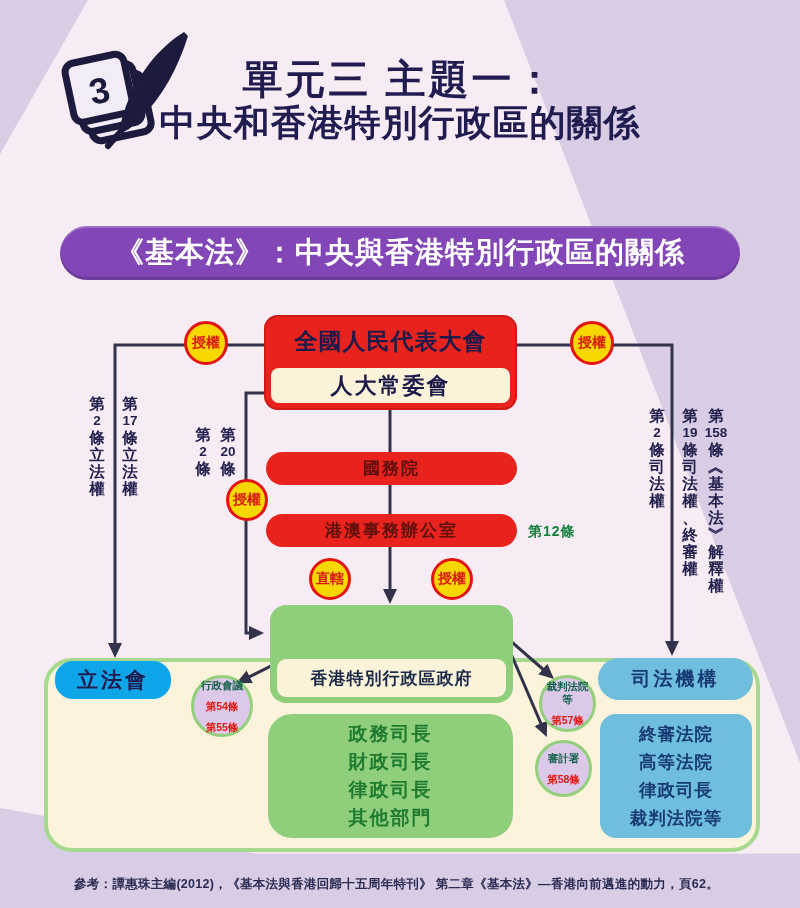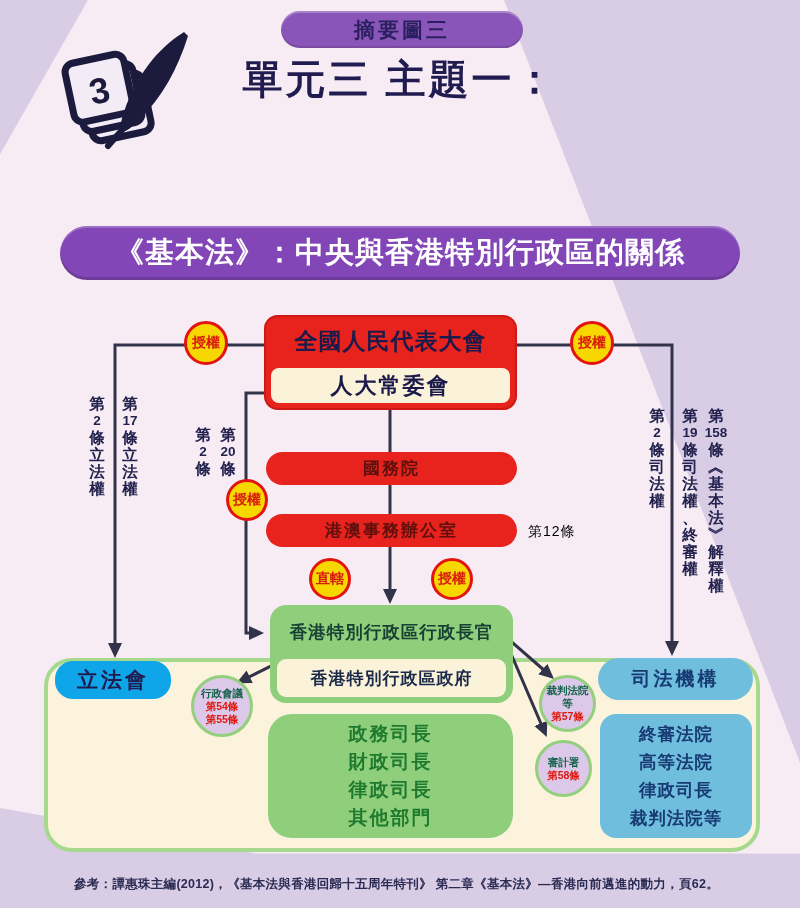--- a/index.html
+++ b/index.html
@@ -35,38 +35,38 @@
        box-shadow:inset 0 0 0 2px rgba(160,10,5,.35);}
   .npc-title{height:53px;display:flex;align-items:center;justify-content:center;
              color:#1c1a4a;font-size:23px;font-weight:bold;letter-spacing:1px;}
   .npc-inner{position:absolute;left:7px;top:53px;width:239px;height:35px;background:#faf3da;
              border-radius:8px;display:flex;align-items:center;justify-content:center;
              color:#1c1a4a;font-size:22px;font-weight:bold;letter-spacing:2px;}
   .pill{background:#e8231d;border-radius:17px;display:flex;align-items:center;justify-content:center;
         color:#5f100c;font-size:17px;font-weight:bold;letter-spacing:2px;}
   .sc{left:266px;top:452px;width:251px;height:33px;}
   .hkmao{left:266px;top:514px;width:251px;height:33px;}
-  .art12{left:528px;top:523px;width:90px;font-size:14px;font-weight:normal;color:#000000;letter-spacing:1px;}
+  .art12{left:528px;top:523px;width:90px;font-size:14px;font-weight:bold;color:#15803d;letter-spacing:1px;}
   .ce{left:270px;top:605px;width:243px;height:98px;background:#8fce7a;border-radius:16px;}
   .ce-title{height:54px;display:flex;align-items:center;justify-content:center;
             color:#173f33;font-size:17.5px;font-weight:bold;letter-spacing:1px;}
   .govt{position:absolute;left:7px;top:54px;width:229px;height:38px;background:#faf3da;border-radius:9px;
         display:flex;align-items:center;justify-content:center;color:#1c2a4a;font-size:17px;font-weight:bold;letter-spacing:1px;}
   .legco{left:55px;top:661px;width:116px;height:38px;background:#0ea5e9;border-radius:18px;
          display:flex;align-items:center;justify-content:center;color:#201c50;font-size:21px;font-weight:bold;letter-spacing:3px;}
   .judiciary{left:598px;top:658px;width:155px;height:42px;background:#6fbede;border-radius:21px;
              display:flex;align-items:center;justify-content:center;color:#173a72;font-size:19px;font-weight:bold;letter-spacing:3px;}
   .ministers{left:268px;top:714px;width:245px;height:124px;background:#8fce7a;border-radius:24px;
              display:flex;flex-direction:column;align-items:center;justify-content:center;}
   .ministers .line{font-size:19px;font-weight:bold;color:#1e7a2f;line-height:28px;letter-spacing:2px;}
   .courts{left:600px;top:714px;width:152px;height:124px;background:#6fbede;border-radius:16px;
           display:flex;flex-direction:column;align-items:center;justify-content:center;}
   .courts .line{font-size:17.5px;font-weight:bold;color:#173a72;line-height:28px;letter-spacing:1px;}
   .pcircle{border-radius:50%;background:#dcc8e8;border:3px solid #94cf7d;z-index:4;
-           display:flex;flex-direction:column;align-items:center;justify-content:center;text-align:center;}
+           display:flex;flex-direction:column;align-items:center;justify-content:center;text-align:center;gap:8px;}
   .pcircle .pname{font-size:10.5px;font-weight:bold;color:#14614b;line-height:13px;}
   .pcircle .part{font-size:10.5px;font-weight:bold;color:#e01910;line-height:13px;}
   .exco{left:191px;top:675px;width:62px;height:62px;}
   .icac{left:539px;top:675px;width:57px;height:57px;}
   .audit{left:535px;top:740px;width:57px;height:57px;}
   .ycircle{position:absolute;z-index:4;border-radius:50%;background:#f6d800;border:3px solid #e3140f;
            display:flex;align-items:center;justify-content:center;box-sizing:border-box;
            color:#d81a10;font-size:14px;font-weight:bold;letter-spacing:0px;}
   .yc1{left:184px;top:321px;width:44px;height:44px;}
   .yc2{left:570px;top:321px;width:44px;height:44px;}
@@ -103,22 +103,22 @@
     <g transform="rotate(-12 60 66)">
       <rect x="34" y="52" width="60" height="60" rx="9" fill="#f3ecf6" stroke="#1c1b3e" stroke-width="7"></rect>
       <rect x="27" y="41" width="60" height="60" rx="9" fill="#f3ecf6" stroke="#1c1b3e" stroke-width="7"></rect>
       <rect x="20" y="30" width="60" height="60" rx="9" fill="#f3ecf6" stroke="#1c1b3e" stroke-width="7"></rect>
       <text x="40" y="75" font-size="36" font-weight="bold" fill="#1c1b3e">3</text>
     </g>
     <path d="M134 6 C108 22 86 50 74 86 C71 95 69 103 72 105 C75 107 82 101 88 95 C112 72 128 42 138 10 Z" fill="#1c1b3e"></path>
     <path d="M72 104 L58 120" stroke="#1c1b3e" stroke-width="6" stroke-linecap="round"></path>
   </svg>
 
-  <div class="badge">摘要圖三</div>
   <div class="title1">單元三  主題一：</div>
+  <div class="title2">中央和香港特別行政區的關係</div>
   <div class="banner">《基本法》：中央與香港特別行政區的關係</div>
 
   <div class="container"></div>
 
   <svg class="arrows">
     <defs>
       <marker id="ah" markerUnits="userSpaceOnUse" markerWidth="18" markerHeight="16" refX="3" refY="7" orient="auto">
         <path d="M0 0 L15 7 L0 14 Z" fill="#32324a"></path>
       </marker>
     </defs>
@@ -135,21 +135,20 @@
 
   <div class="node npc">
     <div class="npc-title">全國人民代表大會</div>
     <div class="npc-inner">人大常委會</div>
   </div>
   <div class="node pill sc">國務院</div>
   <div class="node pill hkmao">港澳事務辦公室</div>
   <div class="node art12">第12條</div>
 
   <div class="node ce">
-    <div class="ce-title">香港特別行政區行政長官</div>
     <div class="govt">香港特別行政區政府</div>
   </div>
 
   <div class="node legco">立法會</div>
   <div class="node ministers">
       <div class="line">政務司長</div>
       <div class="line">財政司長</div>
       <div class="line">律政司長</div>
       <div class="line">其他部門</div>
     </div>

